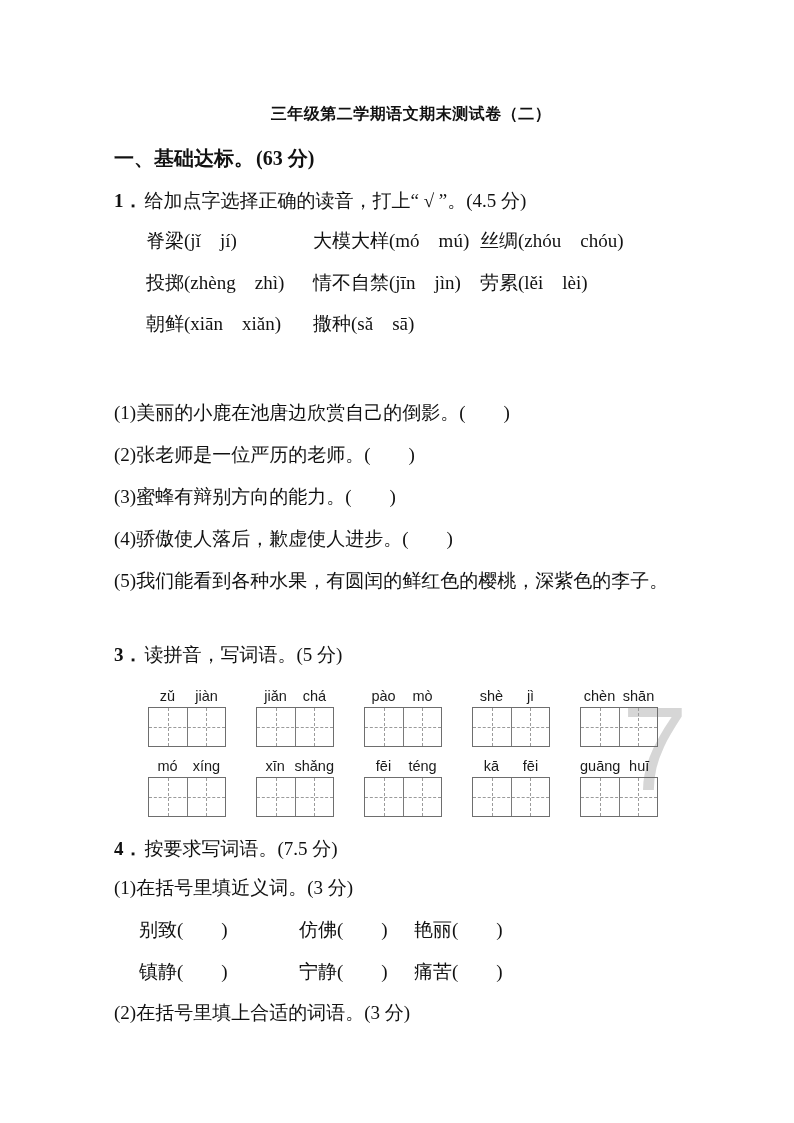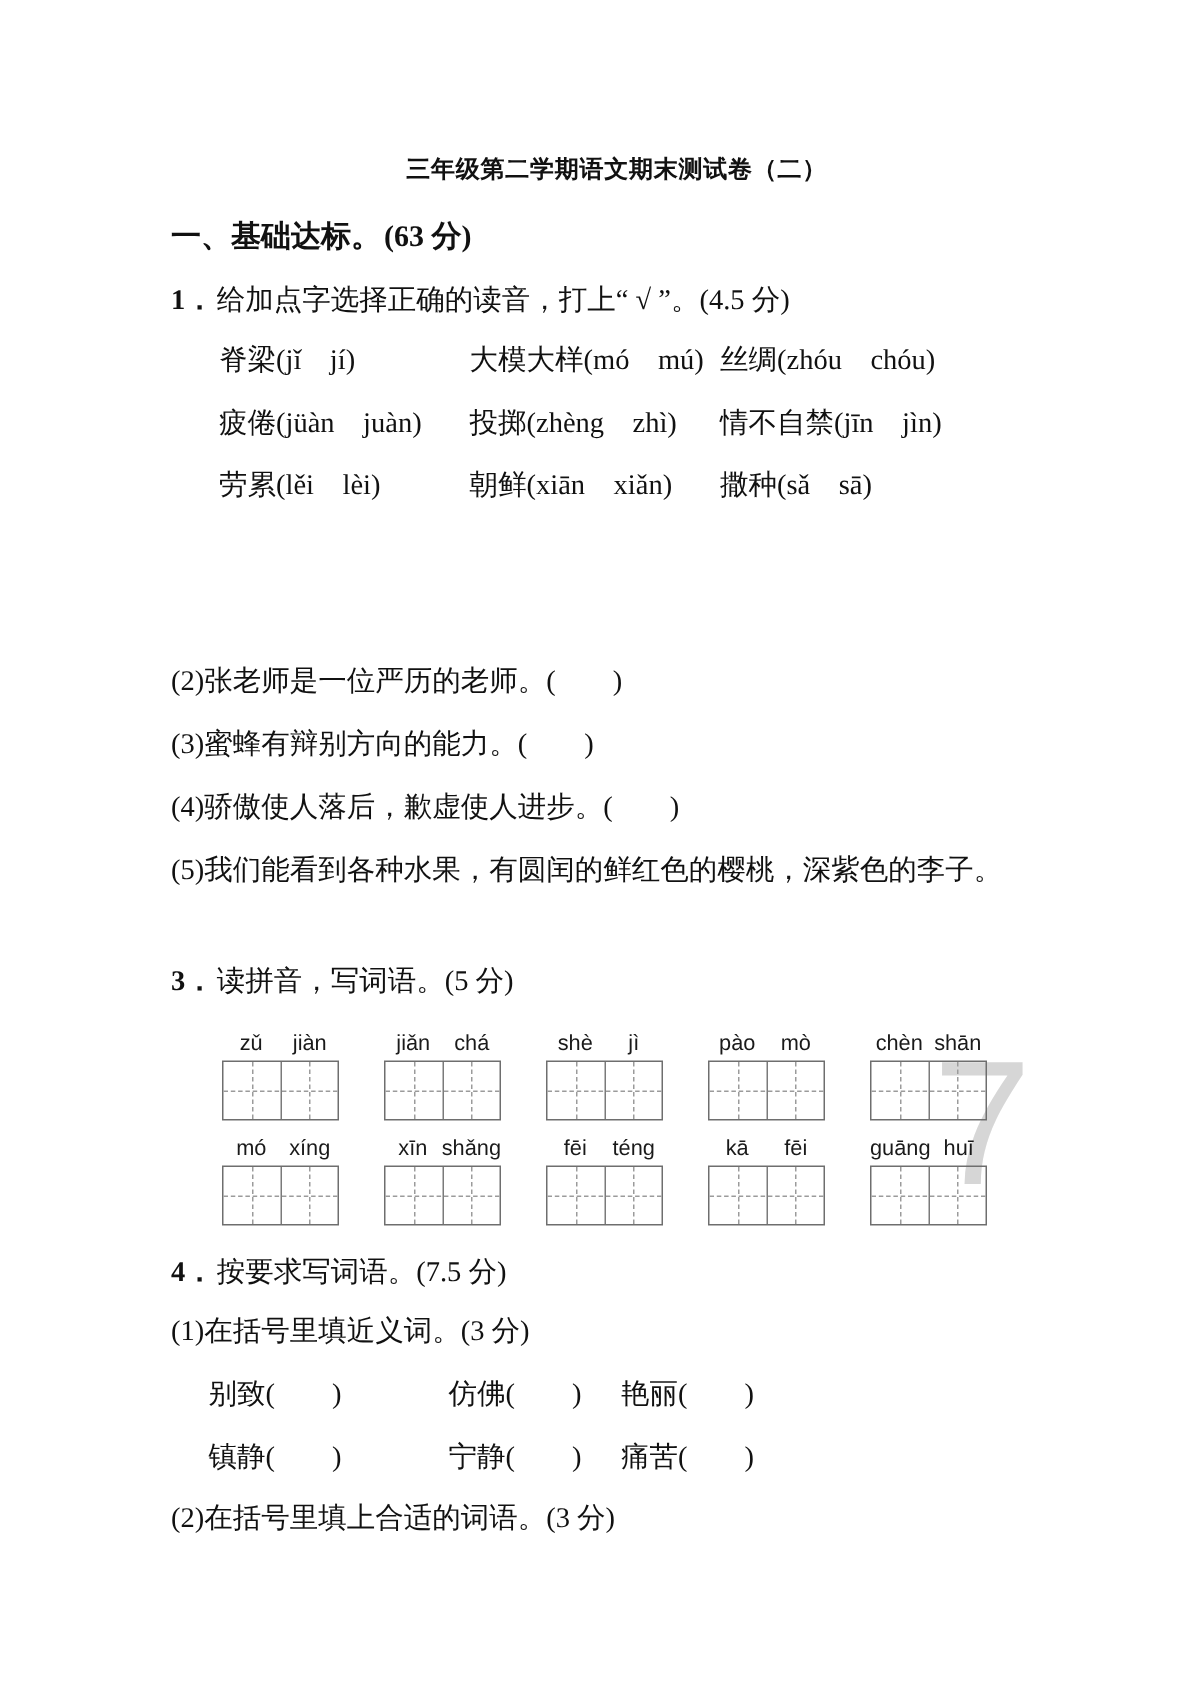--- a/index.html
+++ b/index.html
@@ -88,28 +88,28 @@
   <div class="abs title">三年级第二学期语文期末测试卷（二）</div>
 
   <div class="abs heading"><span>一、基础达标。</span><span class="score">(63 分)</span></div>
 
   <div class="abs stem" style="top:190px"><span class="qnum">1．</span><span>给加点字选择正确的读音，打上“ √ ”。(4.5 分)</span></div>
 
   <div class="abs q1-grid">
     <div>脊梁(jǐ　jí)</div>
     <div>大模大样(mó　mú)</div>
     <div>丝绸(zhóu　chóu)</div>
-    <div>疲倦(jüàn　juàn)</div>
     <div>投掷(zhèng　zhì)</div>
     <div>情不自禁(jīn　jìn)</div>
     <div>劳累(lěi　lèi)</div>
     <div>朝鲜(xiān　xiǎn)</div>
     <div>撒种(sǎ　sā)</div>
   </div>
 
+  <div class="abs q2-item" style="top:402px">(1)美丽的小鹿在池唐边欣赏自己的倒影。(　　)</div>
   <div class="abs q2-item" style="top:444px">(2)张老师是一位严历的老师。(　　)</div>
   <div class="abs q2-item" style="top:486px">(3)蜜蜂有辩别方向的能力。(　　)</div>
   <div class="abs q2-item" style="top:528px">(4)骄傲使人落后，歉虚使人进步。(　　)</div>
   <div class="abs q2-item" style="top:570px">(5)我们能看到各种水果，有圆闰的鲜红色的樱桃，深紫色的李子。</div>
 
   <div class="abs stem" style="top:644px"><span class="qnum">3．</span><span>读拼音，写词语。(5 分)</span></div>
 
   <div class="abs watermark">7</div>
 
   <div class="abs q3-row" style="top:687px">
@@ -132,34 +132,34 @@
         </div>
       <div class="tian-box">
           <i class="tb vmid"></i>
           <i class="tb hdash"></i>
           <i class="tb vdl"></i>
           <i class="tb vdr"></i>
         </div>
     </div>
     <div class="tian-col">
       <div class="pinyin-row">
+          <span>pào</span>
+          <span>mò</span>
+        </div>
+      <div class="tian-box">
+          <i class="tb vmid"></i>
+          <i class="tb hdash"></i>
+          <i class="tb vdl"></i>
+          <i class="tb vdr"></i>
+        </div>
+    </div>
+    <div class="tian-col">
+      <div class="pinyin-row">
           <span>shè</span>
           <span>jì</span>
-        </div>
-      <div class="tian-box">
-          <i class="tb vmid"></i>
-          <i class="tb hdash"></i>
-          <i class="tb vdl"></i>
-          <i class="tb vdr"></i>
-        </div>
-    </div>
-    <div class="tian-col">
-      <div class="pinyin-row">
-          <span>pào</span>
-          <span>mò</span>
         </div>
       <div class="tian-box">
           <i class="tb vmid"></i>
           <i class="tb hdash"></i>
           <i class="tb vdl"></i>
           <i class="tb vdr"></i>
         </div>
     </div>
     <div class="tian-col">
       <div class="pinyin-row">

